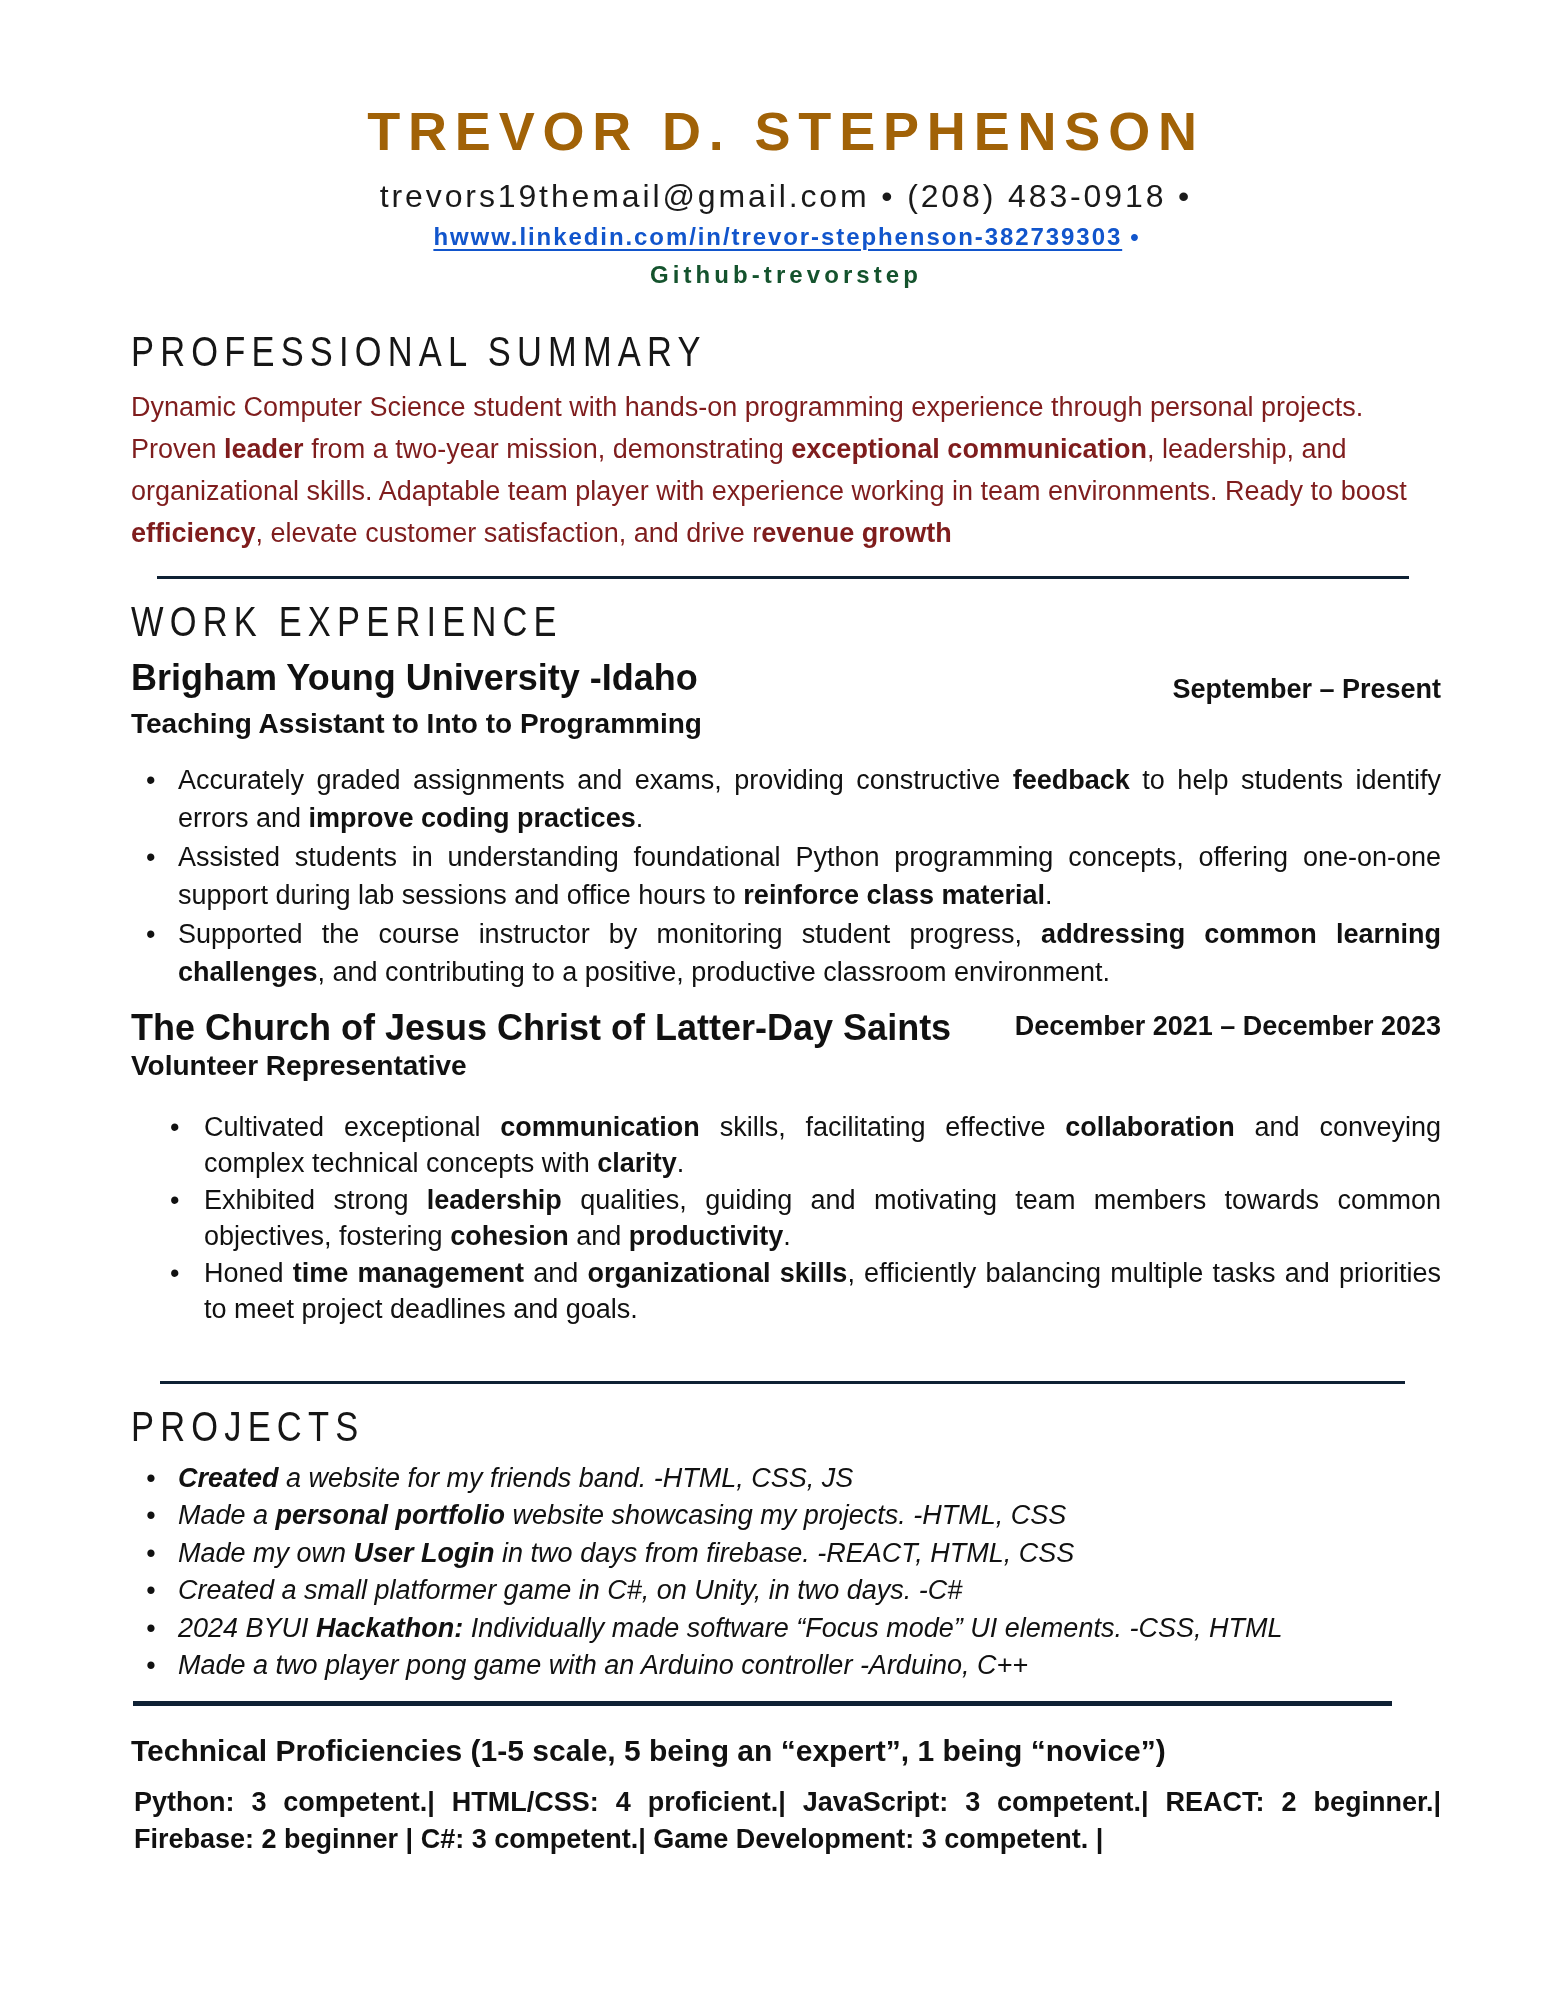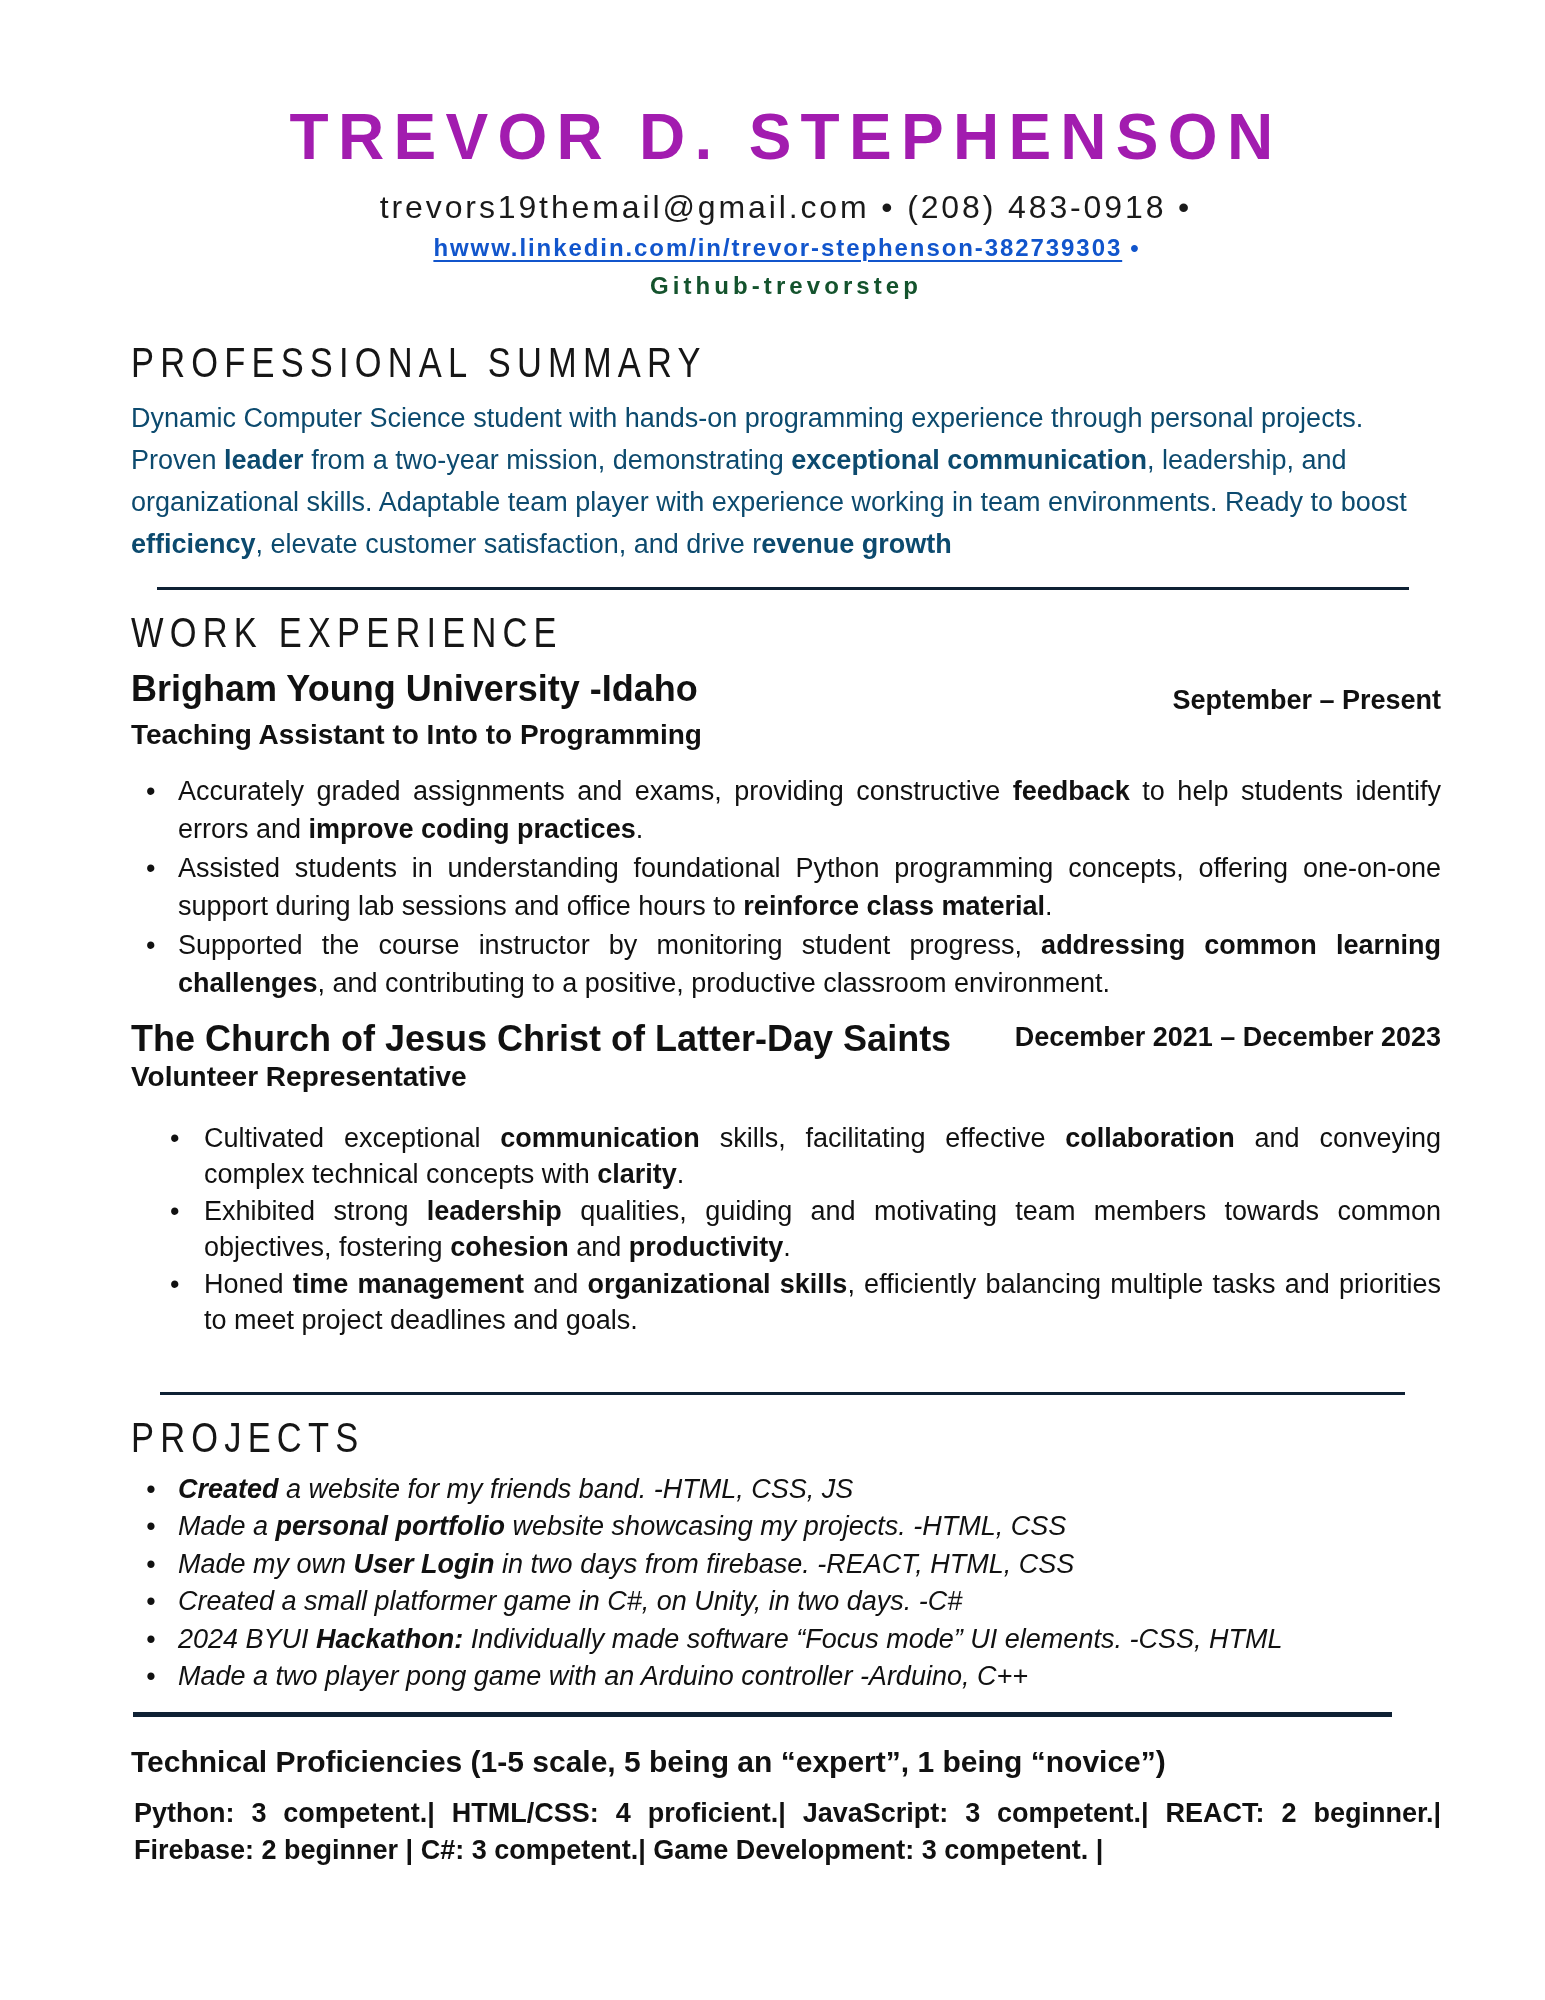--- a/index.html
+++ b/index.html
@@ -13,24 +13,24 @@
   .page {
     position:absolute; inset:0;
     padding:0 104px 0 131px;
     overflow:hidden;
   }
 
   
   h1.name {
     margin-top:102px;
     text-align:center;
-    font-size:64px; font-weight:700;
+    font-size:54px; font-weight:700;
     letter-spacing:0.145em;
     line-height:1.1;
-    color:#a21caf;
+    color:#a16207;
     white-space:nowrap;
   }
   p.contact {
     margin-top:16px; text-align:center;
     font-size:32px; font-weight:400;
     letter-spacing:0.09em; color:#1a1a1a;
     line-height:1.2;
   }
   p.linkrow {
     margin-top:7px; text-align:center;
@@ -52,21 +52,21 @@
   h2.sec {
     font-size:42px; font-weight:400; color:#161616;
     letter-spacing:0.18em; line-height:1.1; white-space:nowrap;
   }
   h2.sec .h2inner { display:inline-block; transform:scaleX(0.82); transform-origin:0 50%; }
   h2.sum-h  { margin-top:40px; }
   h2.work-h { margin-top:20px; }
   h2.proj-h { margin-top:20px; }
 
   
-  .bodytext { font-size:27px; line-height:42px; color:#0c4a6e; }
+  .bodytext { font-size:27px; line-height:42px; color:#7f1d1d; }
   p.summary { margin-top:10px; }
 
   
   hr.rule { border:none; background:#0f2134; height:3px; }
   hr.r1 { margin:22px 32px 0 26px; }
   hr.r2 { margin:54px 36px 0 29px; }
   hr.r3 { height:5px; margin:17px 49px 0 2px; }
 
   
   .jobrow { display:flex; justify-content:space-between; align-items:flex-start; }

